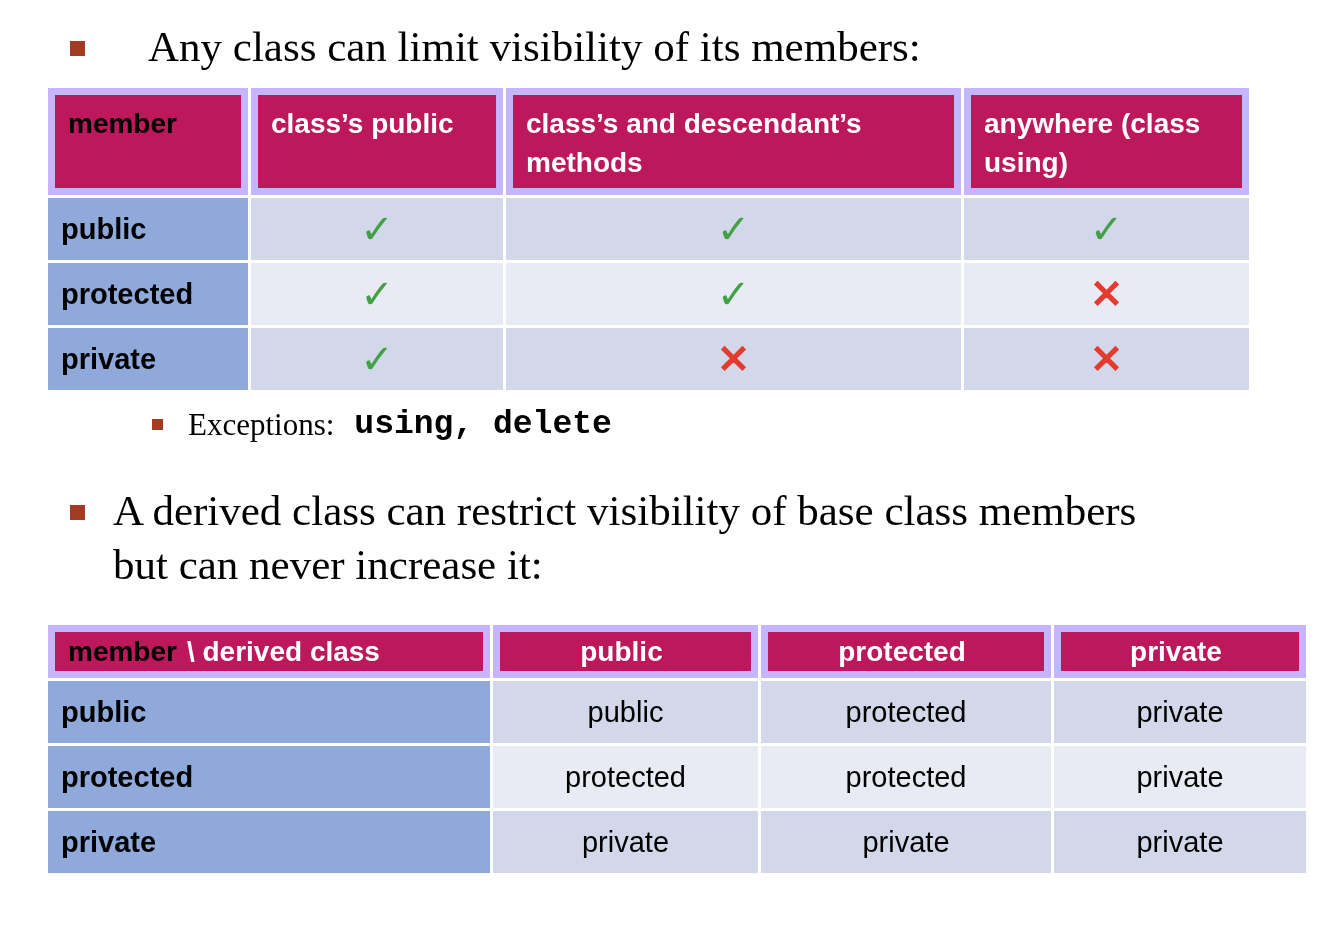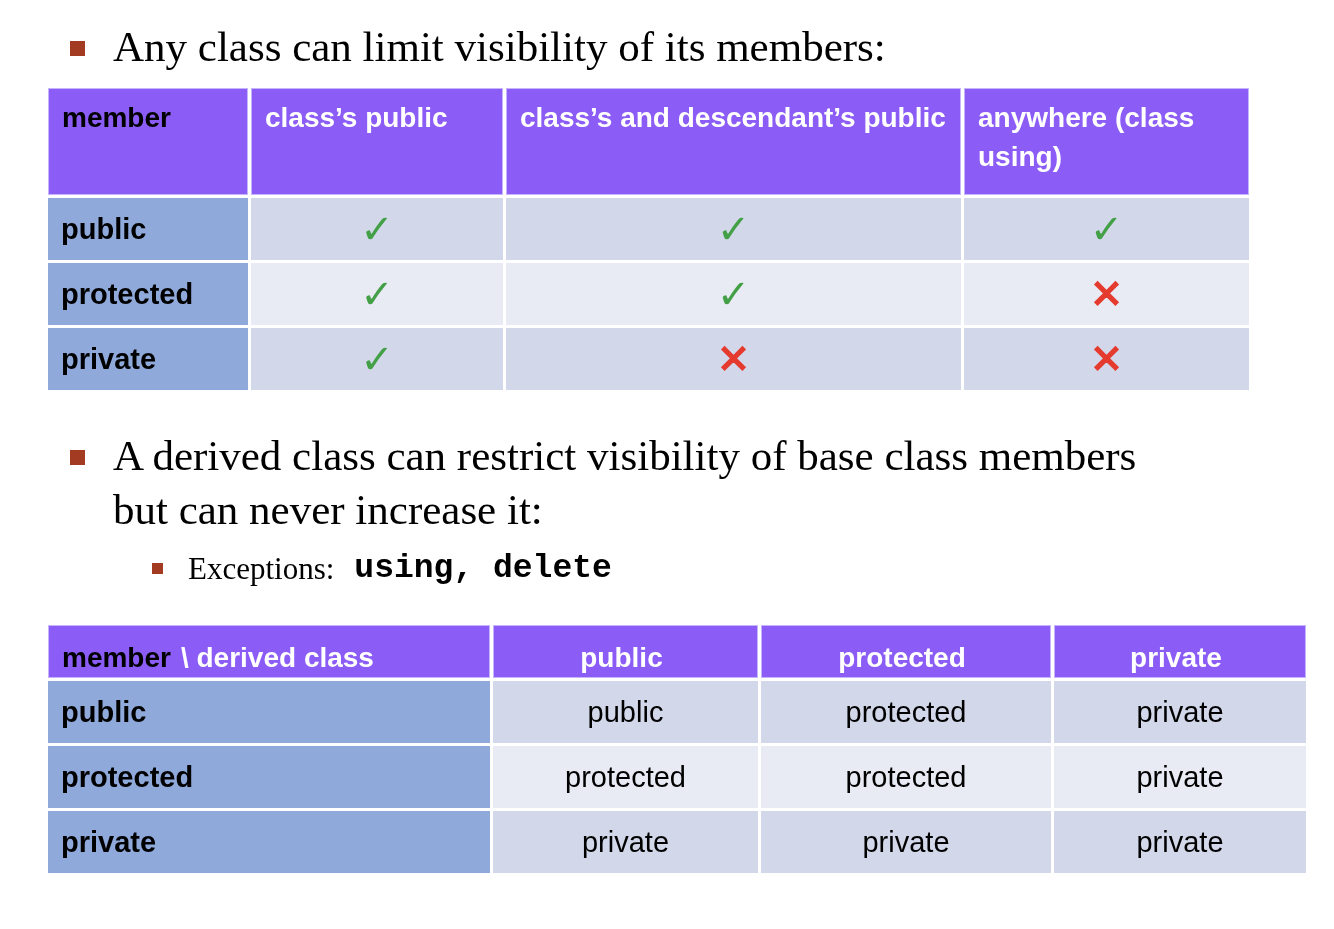--- a/index.html
+++ b/index.html
@@ -6,21 +6,21 @@
   body {
     width: 1334px; height: 929px;
     font-family: "Liberation Sans", sans-serif;
     color: #000;
   }
   .slide { position: relative; width: 1334px; height: 929px; overflow: hidden; }
 
   
   .bullet-line { display: flex; align-items: flex-start; }
   .sq { flex: none; background: #A33B23; }
-  .b1 { margin: 20px 0 8px 70px; }
+  .b1 { margin: 20px 0 8px 70px; gap: 35px; }
   .b1 .sq { width: 15px; height: 15px; margin: 21px 28px 0 0; }
   .serif-text {
     font-family: "Liberation Serif", serif;
     font-size: 43px; line-height: 54px; color: #000;
   }
   .b2 { margin: 36px 0 0 70px; }
   .b2 .serif-text { max-width: 1085px; }
   .sub { margin: 9px 0 0 152px; }
   .sub .sq { width: 11px; height: 11px; margin: 17px 25px 0 0; }
   .sub .serif-text { font-size: 31px; line-height: 46px; }
@@ -29,29 +29,29 @@
     font-size: 33px; line-height: 46px; margin-left: 20px; font-weight: bold;
   }
 
   
   table { border-collapse: separate; border-spacing: 3px; table-layout: fixed; }
   .tbl { margin-left: 45px; }
   .t1 { margin-top: 11px; }
   .t2 { margin-top: 30px; }
 
   th {
-    background: #8b5cf6; color: #ffffff;
+    background: #be185d; color: #ffffff;
     font-weight: bold; font-size: 28px; line-height: 1.4;
     text-align: left; vertical-align: top;
     padding: 9px 8px 0 13px;
-    border: 1px solid #c4b5fd;
+    border: 7px solid #c4b5fd;
     box-sizing: border-box;
   }
   .t1 th { height: 107px; }
-  .t2 th { height: 44px; vertical-align: middle; padding-top: 12px; }
+  .t2 th { height: 44px; vertical-align: middle; padding-top: 0; }
   .t2 th.center { text-align: center; padding-left: 0; }
   th.black-label { color: #000000; }
   .white-part { color: #ffffff; margin-left: 10px; }
 
   td { box-sizing: border-box; height: 62px; vertical-align: middle; }
   td.lbl {
     background: #8FA9DB; color: #000;
     font-weight: bold; font-size: 29px; padding-left: 13px;
   }
   tbody tr.band-a td:not(.lbl) { background: #D2D7E9; }
@@ -75,21 +75,21 @@
     <colgroup>
       <col style="width:200px">
         <col style="width:252px">
         <col style="width:455px">
         <col style="width:285px">
     </colgroup>
     <thead>
       <tr>
         <th class="black-label">member</th>
         <th>class’s public</th>
-        <th>class’s and descendant’s public</th>
+        <th>class’s and descendant’s methods</th>
         <th>anywhere (class using)</th>
       </tr>
     </thead>
     <tbody>
       <tr class="band-a">
         <td class="lbl">public</td>
         <td class="sym sym-green">✓</td>
         <td class="sym sym-green">✓</td>
         <td class="sym sym-green">✓</td>
       </tr>
@@ -101,29 +101,29 @@
       </tr>
       <tr class="band-a">
         <td class="lbl">private</td>
         <td class="sym sym-green">✓</td>
         <td class="sym sym-red">✕</td>
         <td class="sym sym-red">✕</td>
       </tr>
     </tbody>
   </table>
 
-  <div class="bullet-line b2">
-    <span class="sq" style="width:15px;height:15px;margin:21px 28px 0 0;"></span>
-    <span class="serif-text">A derived class can restrict visibility of base class members but can never increase it:</span>
-  </div>
-
   <div class="bullet-line sub">
     <span class="sq"></span>
     <span class="serif-text">Exceptions:</span>
     <span class="code-text">using, delete</span>
+  </div>
+
+  <div class="bullet-line b2">
+    <span class="sq" style="width:15px;height:15px;margin:21px 28px 0 0;"></span>
+    <span class="serif-text">A derived class can restrict visibility of base class members but can never increase it:</span>
   </div>
 
   <table class="tbl t2">
     <colgroup>
       <col style="width:442px">
         <col style="width:265px">
         <col style="width:290px">
         <col style="width:252px">
     </colgroup>
     <thead>

